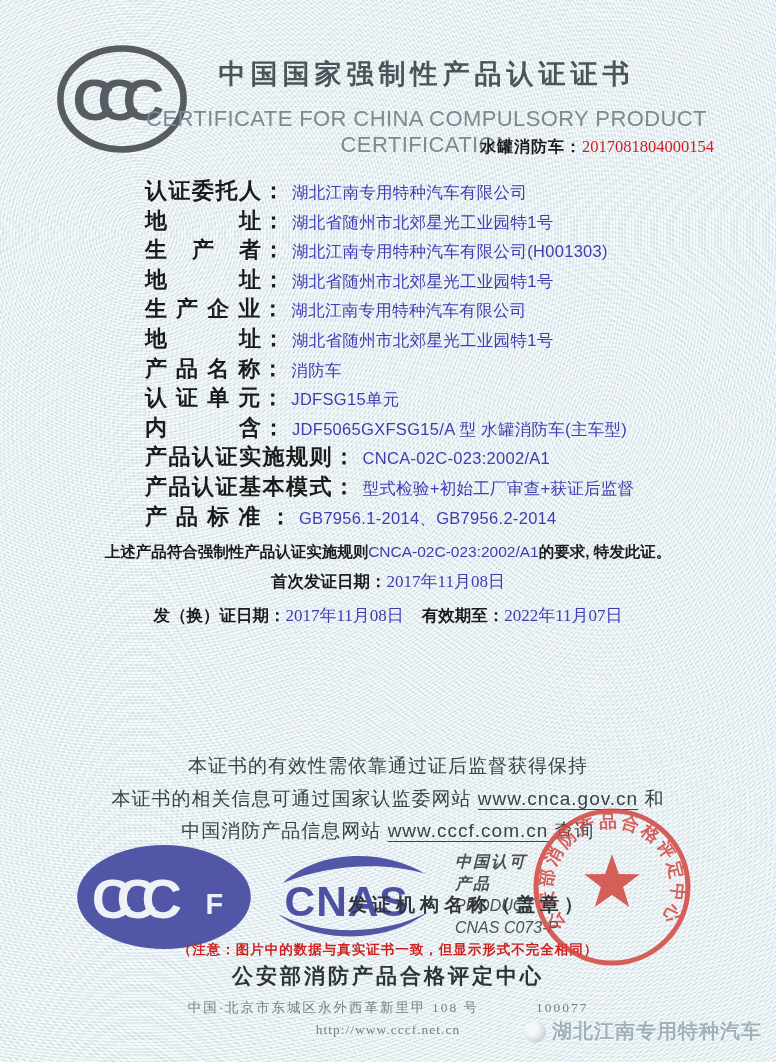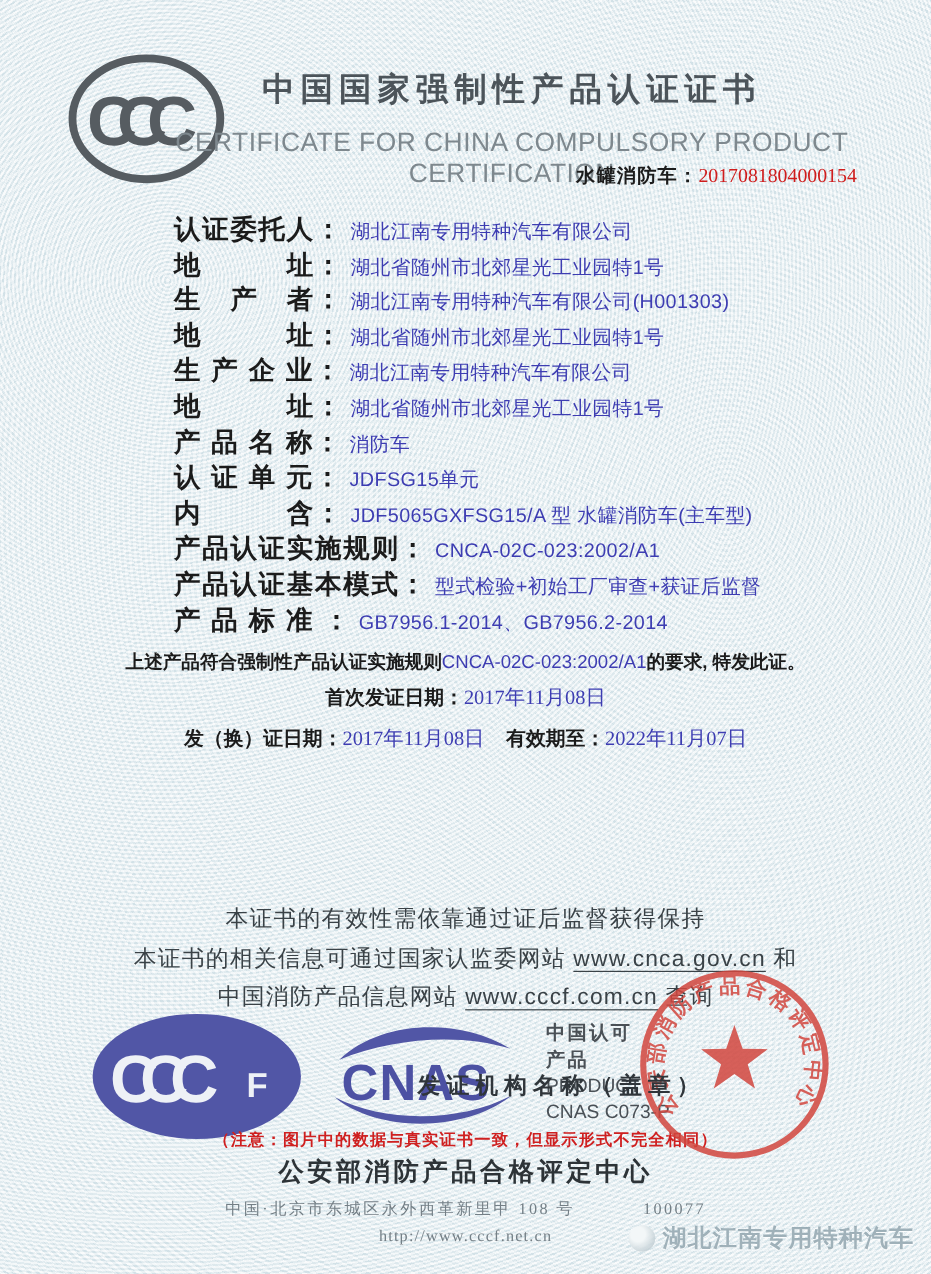--- a/index.html
+++ b/index.html
@@ -33,21 +33,21 @@
   .dateline .blue{color:#3d3db2;font-weight:normal;font-family:"Liberation Serif","DejaVu Serif",serif;font-size:17px;}
   .d1{top:570px;} .d2{top:604px;}
   .gap{display:inline-block;width:18px;}
   
   .notice{left:0;right:0;text-align:center;font-size:19px;color:#3a4247;letter-spacing:1px;}
   .n1{top:753px;} .n2{top:786px;} .n3{top:818px;}
   .notice .url{text-decoration:underline;text-underline-offset:4px;}
   
   .cccf-logo{left:72px;top:843px;width:184px;height:108px;}
   .cnas-logo{left:268px;top:846px;width:168px;height:100px;}
-  .accred{left:455px;top:851px;font-size:16px;line-height:22px;color:#4a5056;}
+  .accred{left:455px;top:851px;font-size:16px;line-height:22px;color:#4a5056;font-style:italic;}
   .accred .cn{font-weight:bold;letter-spacing:2px;}
   .seal{left:528px;top:803px;width:168px;height:168px;opacity:.85;z-index:2;}
   .seal-caption{left:348px;top:892px;z-index:3;font-size:19px;color:#2f353a;letter-spacing:5px;font-weight:bold;}
   
   .foot-note{left:0;right:0;top:941px;text-align:center;font-size:13.5px;font-weight:bold;color:#cf2020;letter-spacing:1px;}
   .foot-org{left:0;right:0;top:962px;text-align:center;font-size:21px;font-weight:bold;color:#2d3337;letter-spacing:3px;}
   .foot-addr{left:0;right:0;top:999px;text-align:center;font-size:13.5px;color:#747f86;font-family:"Liberation Serif","DejaVu Serif",serif;letter-spacing:2px;}
   .foot-web{left:0;right:0;top:1022px;text-align:center;font-size:13.5px;color:#747f86;font-family:"Liberation Serif","DejaVu Serif",serif;letter-spacing:1px;}
   .watermark{right:14px;top:1018px;display:flex;align-items:center;gap:6px;color:rgba(130,152,163,.75);font-size:20px;font-weight:bold;letter-spacing:1px;text-shadow:0 1px 0 rgba(255,255,255,.8);}
   .wm-icon{width:22px;height:22px;border-radius:50%;background:radial-gradient(circle at 35% 35%, #f3f7f8 30%, rgba(150,170,180,.7));flex:none;}

